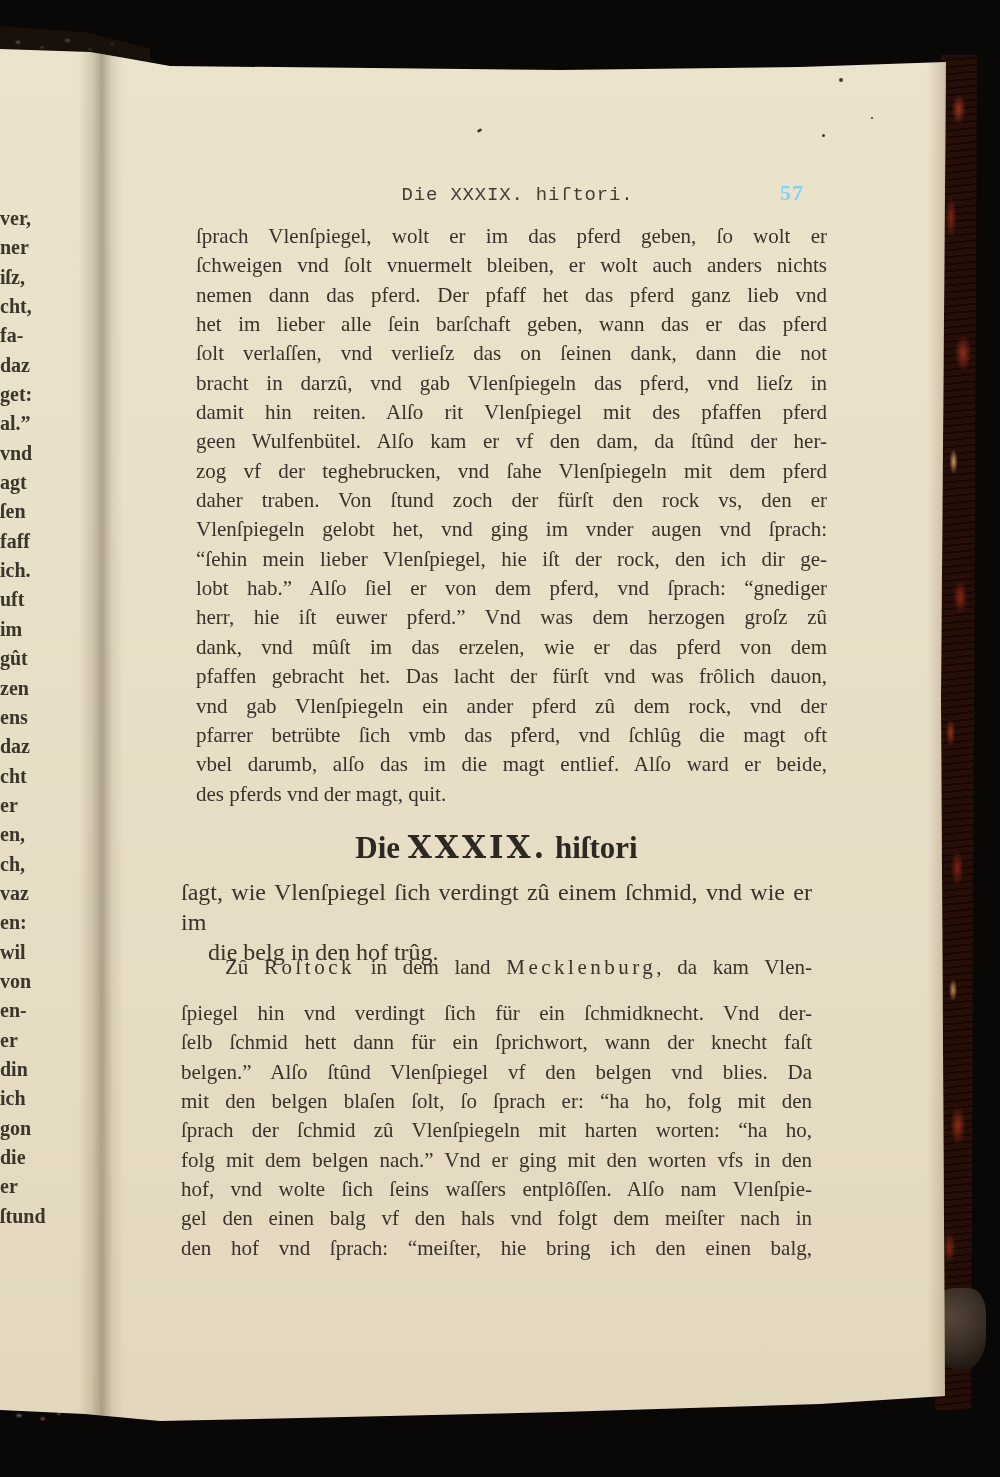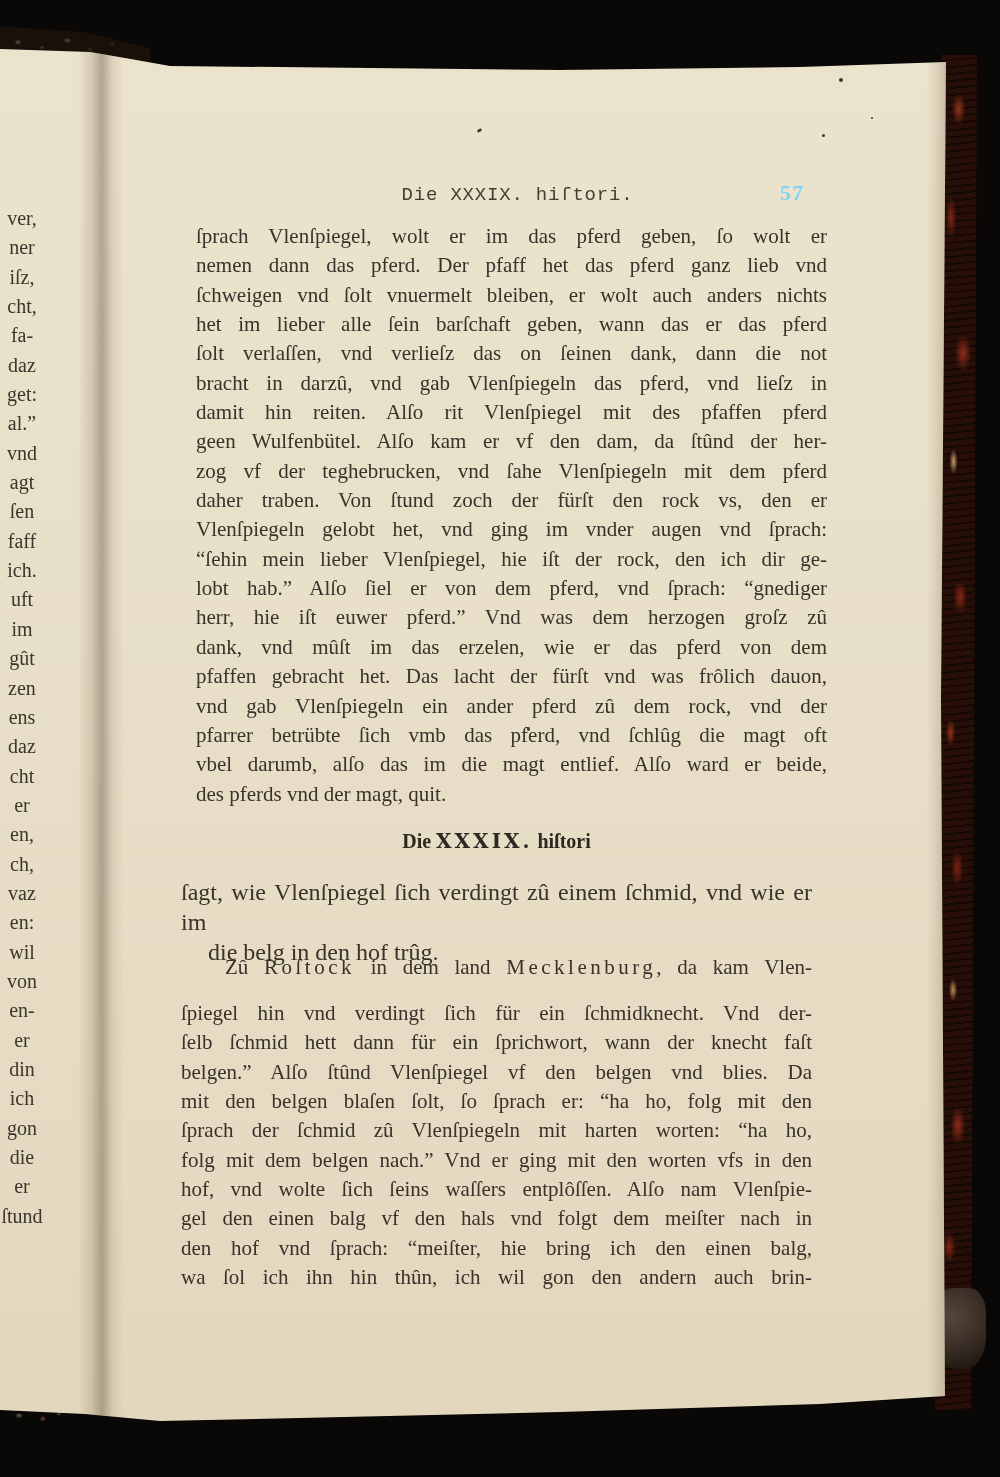--- a/index.html
+++ b/index.html
@@ -48,33 +48,33 @@
                       941px 700px,945px 1396px,820px 1404px,560px 1412px,300px 1418px,
                       160px 1421px,85px 1414px,0 1410px);}
   .page::before{content:"";position:absolute;left:78px;top:0;width:46px;height:100%;
     background:linear-gradient(90deg,rgba(0,0,0,0) 0%,rgba(86,66,38,0.16) 30%,
                rgba(62,47,26,0.34) 52%,rgba(86,66,38,0.10) 75%,rgba(0,0,0,0) 100%);}
   .page::after{content:"";position:absolute;right:0;top:0;width:20px;height:100%;
     background:linear-gradient(90deg,rgba(0,0,0,0),rgba(115,90,55,0.22) 80%,rgba(90,68,40,0.3));}
 
   
   .fragments{position:absolute;left:0;top:204px;width:44px;z-index:3;
-    text-align:center;font-size:20px;line-height:29.35px;color:#3c352c;}
+    text-align:left;font-size:20px;line-height:29.35px;color:#3c352c;font-weight:bold;}
 
   
   .content{position:absolute;left:181px;top:0;width:631px;z-index:3;color:#39312a;}
   .running-head{position:absolute;top:184px;left:0;width:100%;box-sizing:border-box;
     padding-left:42px;text-align:center;font-size:19px;letter-spacing:0.8px;color:#453d33;font-family:Liberation Mono, monospace;}
   .page-number{position:absolute;top:180px;right:8px;font-size:22px;font-weight:bold;
     letter-spacing:1px;color:#7dd3fc;}
   .line{text-align:justify;text-align-last:justify;}
   .para1{position:absolute;top:222px;left:15px;width:100%;font-size:21px;line-height:29.35px;}
   .para1 .line:last-child{text-align-last:left;}
   .heading{position:absolute;top:829px;left:0;width:100%;text-align:center;
-    font-size:20px;font-weight:bold;color:#2e2822;}
+    font-size:31px;font-weight:bold;color:#2e2822;}
   .heading .numeral{font-family:"DejaVu Serif",serif;letter-spacing:3px;}
   .subtitle{position:absolute;top:877px;left:0;width:100%;font-size:24px;line-height:30px;}
   .subtitle .line:last-child{text-align-last:left;padding-left:27px;}
   .para2-first{position:absolute;top:953px;left:0;width:100%;font-size:21px;line-height:29.35px;
     text-align:justify;text-align-last:justify;text-indent:44px;}
   .spaced{letter-spacing:3.5px;}
   .para2{position:absolute;top:982px;left:0;width:100%;font-size:21px;line-height:29.35px;margin-top:17px;}
 
   
   .speck{position:absolute;border-radius:50%;background:#41372a;z-index:4;}
@@ -128,22 +128,22 @@
       <div class="frag">er</div>
       <div class="frag">ſtund</div>
     </div>
 
   <div class="content">
     <div class="running-head">Die XXXIX. hiſtori.</div>
     <div class="page-number">57</div>
 
     <div class="para1">
         <div class="line">ſprach Vlenſpiegel, wolt er im das pferd geben, ſo wolt er</div>
+        <div class="line">ſchweigen vnd ſolt vnuermelt bleiben, er wolt auch anders nichts</div>
         <div class="line">nemen dann das pferd. Der pfaff het das pferd ganz lieb vnd</div>
-        <div class="line">ſchweigen vnd ſolt vnuermelt bleiben, er wolt auch anders nichts</div>
         <div class="line">het im lieber alle ſein barſchaft geben, wann das er das pferd</div>
         <div class="line">ſolt verlaſſen, vnd verlieſz das on ſeinen dank, dann die not</div>
         <div class="line">bracht in darzû, vnd gab Vlenſpiegeln das pferd, vnd lieſz in</div>
         <div class="line">damit hin reiten. Alſo rit Vlenſpiegel mit des pfaffen pferd</div>
         <div class="line">geen Wulfenbütel. Alſo kam er vf den dam, da ſtûnd der her-</div>
         <div class="line">zog vf der teghebrucken, vnd ſahe Vlenſpiegeln mit dem pferd</div>
         <div class="line">daher traben. Von ſtund zoch der fürſt den rock vs, den er</div>
         <div class="line">Vlenſpiegeln gelobt het, vnd ging im vnder augen vnd ſprach:</div>
         <div class="line">“ſehin mein lieber Vlenſpiegel, hie iſt der rock, den ich dir ge-</div>
         <div class="line">lobt hab.” Alſo ſiel er von dem pferd, vnd ſprach: “gnediger</div>
@@ -168,21 +168,20 @@
     <div class="para2">
         <div class="line">ſpiegel hin vnd verdingt ſich für ein ſchmidknecht. Vnd der-</div>
         <div class="line">ſelb ſchmid hett dann für ein ſprichwort, wann der knecht faſt</div>
         <div class="line">belgen.” Alſo ſtûnd Vlenſpiegel vf den belgen vnd blies. Da</div>
         <div class="line">mit den belgen blaſen ſolt, ſo ſprach er: “ha ho, folg mit den</div>
         <div class="line">ſprach der ſchmid zû Vlenſpiegeln mit harten worten: “ha ho,</div>
         <div class="line">folg mit dem belgen nach.” Vnd er ging mit den worten vfs in den</div>
         <div class="line">hof, vnd wolte ſich ſeins waſſers entplôſſen. Alſo nam Vlenſpie-</div>
         <div class="line">gel den einen balg vf den hals vnd folgt dem meiſter nach in</div>
         <div class="line">den hof vnd ſprach: “meiſter, hie bring ich den einen balg,</div>
-        <div class="line">wa ſol ich ihn hin thûn, ich wil gon den andern auch brin-</div>
       </div>
   </div>
 
   <div class="speck" style="left:839px;top:78px;width:4px;height:4px;"></div>
   <div class="speck" style="left:871px;top:117px;width:2px;height:2px;"></div>
   <div class="speck" style="left:477px;top:129px;width:5px;height:3px;transform:rotate(-30deg);"></div>
   <div class="speck" style="left:822px;top:134px;width:3px;height:3px;"></div>
   <div class="speck" style="left:527px;top:727px;width:3px;height:4px;"></div>
 
 </div>

